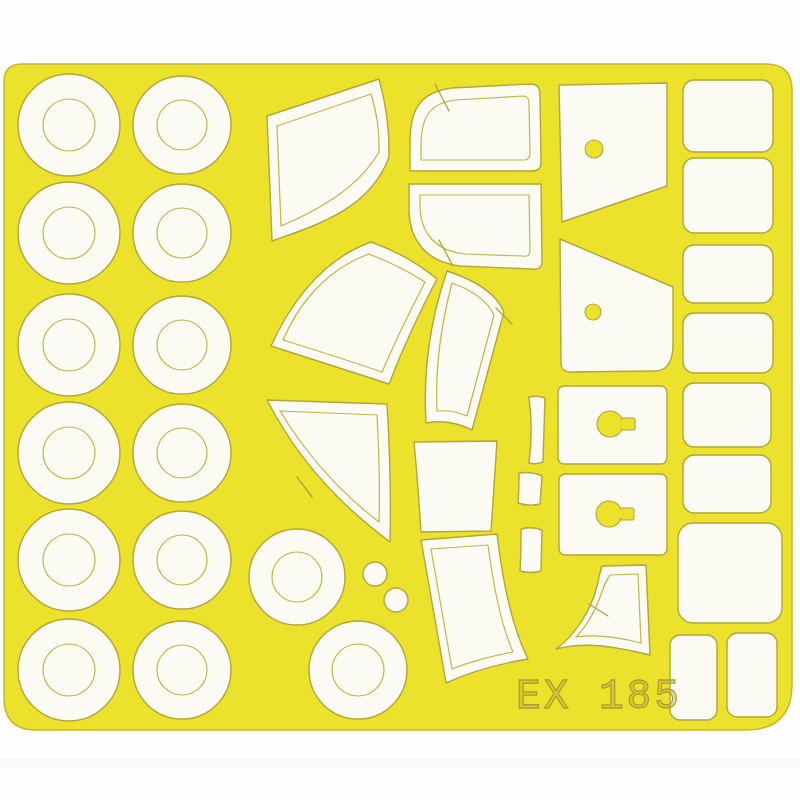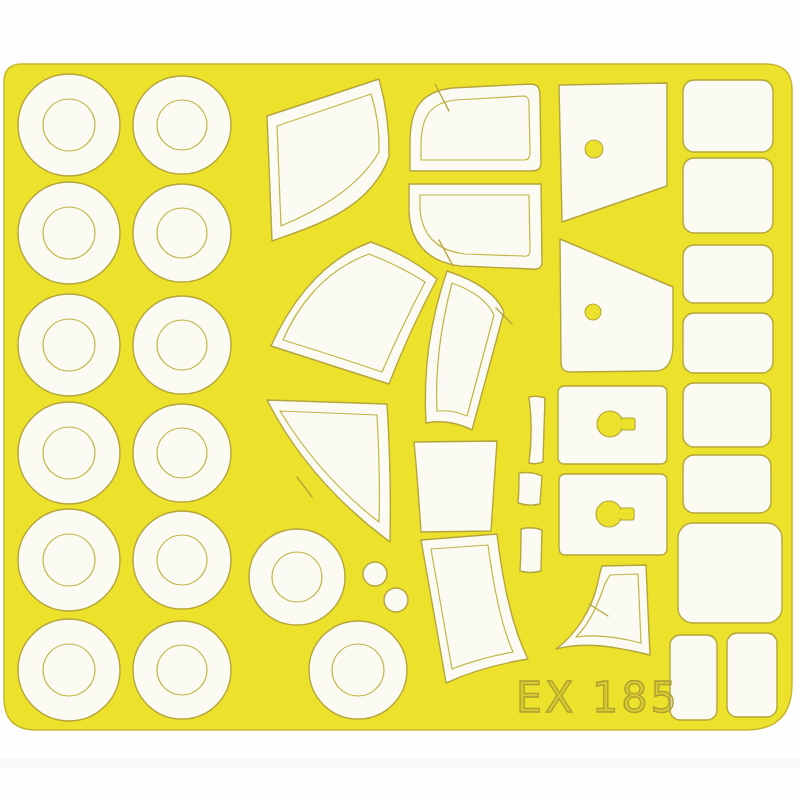--- a/index.html
+++ b/index.html
@@ -1,21 +1,21 @@
 <!DOCTYPE html>
 <html style="--background: #fefefe; --sheet: #ece22c; --sheet_edge: #c6b82e; --mask: #fbfaf3; --cut_line: #b4a63a; --etch_line: #c2b645; --code_text: #ab9e33;"><head>
 <meta charset="utf-8">
 <style>
   html,body{margin:0;padding:0;}
   body{
     width:800px;height:800px;position:relative;overflow:hidden;
     background:var(--background,#fff);
     font-family:"DejaVu Sans", sans-serif;
   }
-  .stage{position:absolute;inset:0;}
+  .stage{position:absolute;inset:0;font-family:Liberation Mono, monospace;}
   svg{position:absolute;left:0;top:0;}
   .sheet{fill:var(--sheet,#ece32b);stroke:var(--sheet_edge,#c8ba30);stroke-width:1.5;}
   .mask{fill:var(--mask,#fbfaf3);stroke:var(--cut_line,#b4a63a);stroke-width:1.4;stroke-linejoin:round;}
   .etch{fill:none;stroke:var(--etch_line,#c2b645);stroke-width:1.2;stroke-linejoin:round;}
   .hole{fill:var(--sheet,#ece32b);stroke:var(--cut_line,#b4a63a);stroke-width:1.1;}
   .hole-plain{fill:var(--sheet,#ece32b);stroke:none;}
   .tick{stroke:var(--cut_line,#b4a63a);stroke-width:1.4;stroke-linecap:round;}
   .shadow-band{position:absolute;left:0;top:758px;width:800px;height:9px;
     background:#f4f4f1;opacity:.55;}
   .product-code{

